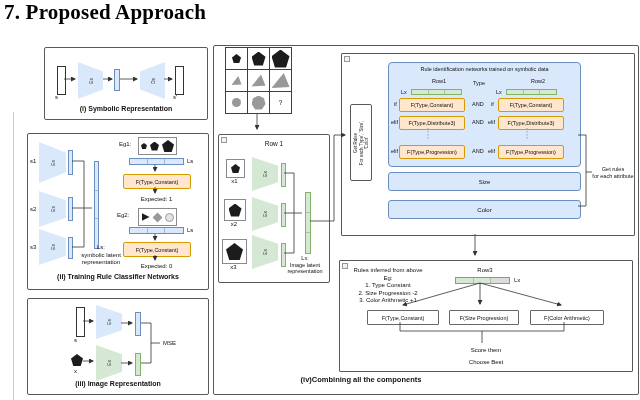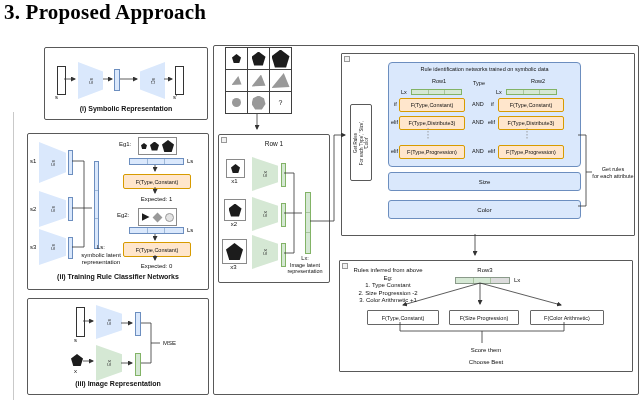--- a/index.html
+++ b/index.html
@@ -53,21 +53,21 @@
   .vtext{position:absolute;left:50%;top:50%;transform:translate(-50%,-50%) rotate(-90deg);
         font-size:4.5px;line-height:5.5px;text-align:center;white-space:nowrap;color:#222;}
   #title{position:absolute;left:4px;top:0px;font-family:"Liberation Serif",serif;
         font-weight:bold;font-size:21px;color:#000;letter-spacing:0.2px;}
 </style>
 </head>
 <body>
 
 <div id="canvas">
 
-  <div id="title">3. Proposed Approach</div>
+  <div id="title">7. Proposed Approach</div>
   <div class="a" style="left:13px;top:112px;width:1px;height:288px;background:#c9c9c9;"></div>
 
   <div class="panel" style="left:44px;top:47px;width:162px;height:71px;">
     <div class="whiterect" style="left:12px;top:18px;width:7px;height:27px;"></div>
     <div class="lbl" style="left:10px;top:46px;width:11px;">s</div>
     <div class="trap enc bluef" style="left:33px;top:14px;width:25px;height:37px;">
       <span class="tlab">Es</span>
     </div>
     <div class="bar barblue" style="left:69px;top:21px;width:6px;height:22px;"></div>
     <div class="trap dec bluef" style="left:95px;top:14px;width:25px;height:37px;">
@@ -268,20 +268,21 @@
       <div class="lbl c" style="left:120px;top:6px;width:50px;">Row3</div>
       <div class="bar" style="left:115px;top:16px;width:55px;height:7px;border-color:#8a9a8a;background:linear-gradient(to right,#d5e8d4 0 66%,#dcdcdc 66% 100%);background-image:linear-gradient(#a9c4a0,#a9c4a0),linear-gradient(#a9c4a0,#a9c4a0),linear-gradient(to right,#d5e8d4 0 66%,#dcdcdc 66% 100%);background-size:1px 100%,1px 100%,100% 100%;background-position:33% 0,66% 0,0 0;background-repeat:no-repeat;"></div>
       <div class="lbl" style="left:174px;top:16px;">Lx</div>
       <div class="wbox" style="left:27px;top:49px;width:70px;height:13px;">F(Type,Constant)</div>
       <div class="wbox" style="left:109px;top:49px;width:68px;height:13px;">F(Size Progression)</div>
       <div class="wbox" style="left:190px;top:49px;width:72px;height:13px;">F(Color Arithmetic)</div>
       <div class="lbl c" style="left:0;top:86px;width:292px;">Score them</div>
       <div class="lbl c" style="left:0;top:98px;width:292px;">Choose Best</div>
     </div>
 
+    <div class="cap" style="left:0;top:329px;width:294px;font-size:7.5px;">(iv)Combining all the components</div>
   </div>
 
   <svg class="a" width="640" height="400" style="left:0;top:0;pointer-events:none;">
     <defs>
       <marker id="ah" markerUnits="userSpaceOnUse" markerWidth="5" markerHeight="5" refX="4" refY="2.5" orient="auto">
         <path d="M0,0L5,2.5L0,5Z" fill="#333"></path>
       </marker>
     </defs>
     <g stroke="#333" stroke-width="0.8" fill="none">
 

